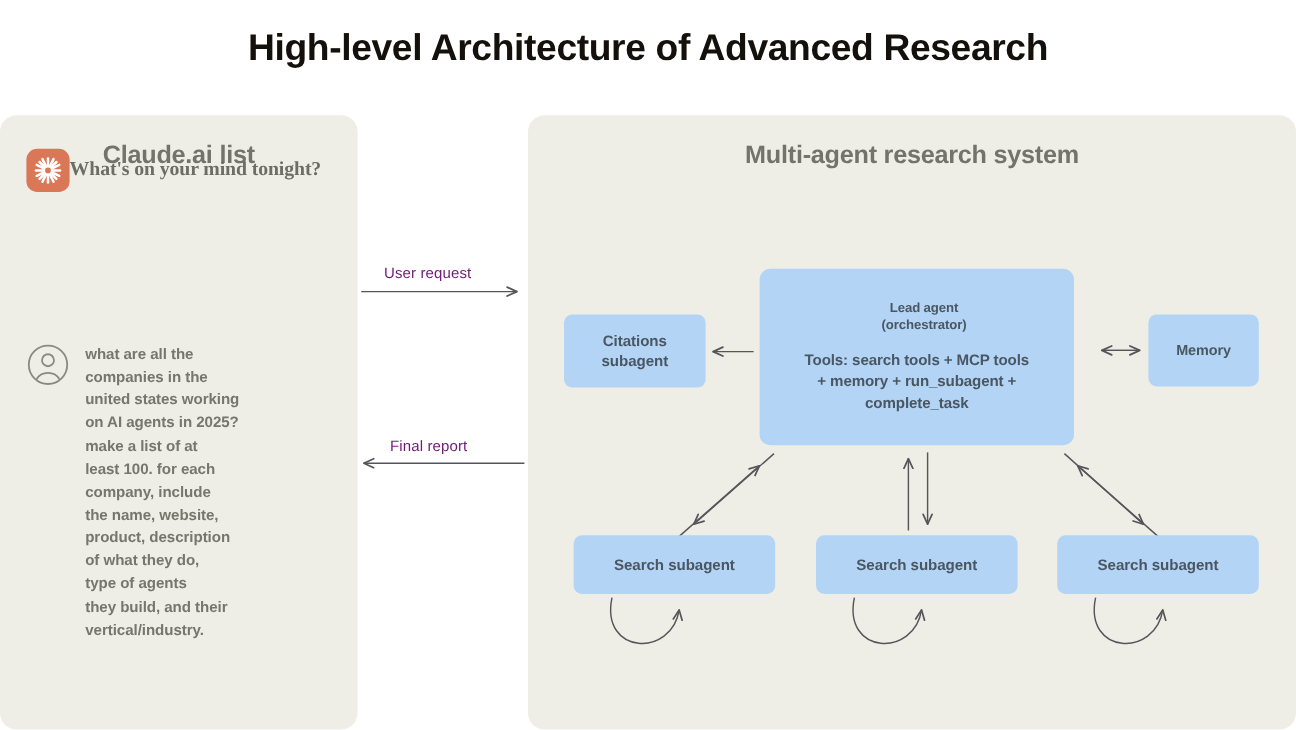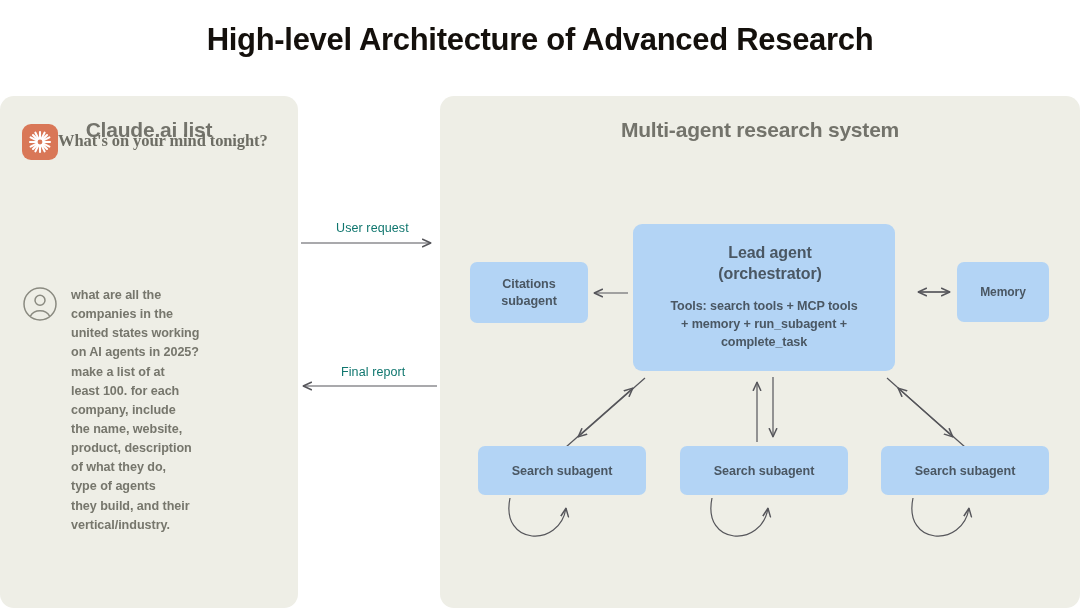--- a/index.html
+++ b/index.html
@@ -95,24 +95,23 @@
     letter-spacing: -0.05px;
     white-space: pre-line;
     width: 168px;
   }
 
   
   .flow-label {
     position: absolute;
     font-size: 12.5px;
     font-weight: 500;
-    color: #0f766e;
+    color: #701a75;
     letter-spacing: 0.1px;
     white-space: nowrap;
-    margin-left: 16px;
   }
   #user-request-label { left: 320px; top: 221px; }
   #final-report-label { left: 325px; top: 365px; }
 
   
   #arrow-layer {
     position: absolute;
     left: 0; top: 0;
     width: 1080px; height: 608px;
     pointer-events: none;
@@ -128,21 +127,21 @@
     justify-content: center;
     text-align: center;
     color: #4a5763;
   }
   #lead-agent-box {
     left: 633px; top: 224px; width: 262px; height: 147px;
     flex-direction: column;
     border-radius: 9px;
   }
   #lead-agent-title {
-    font-size: 16px;
+    font-size: 11px;
     font-weight: 700;
     line-height: 1.28;
     letter-spacing: -0.1px;
     white-space: pre-line;
     margin-bottom: 14px;
     margin-left: 12px;
   }
   #lead-agent-tools {
     font-size: 12.6px;
     font-weight: 700;

